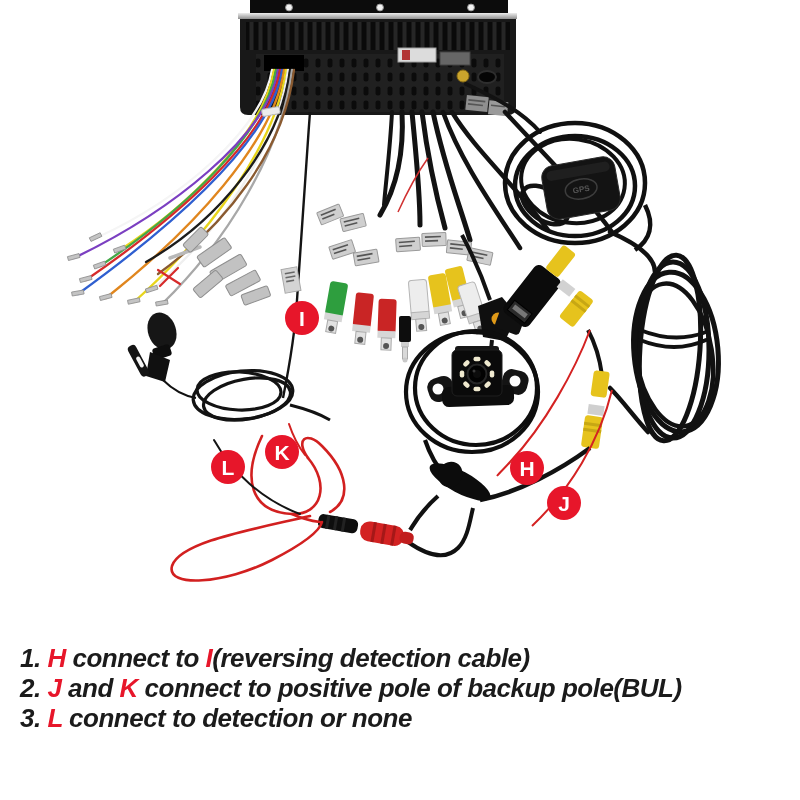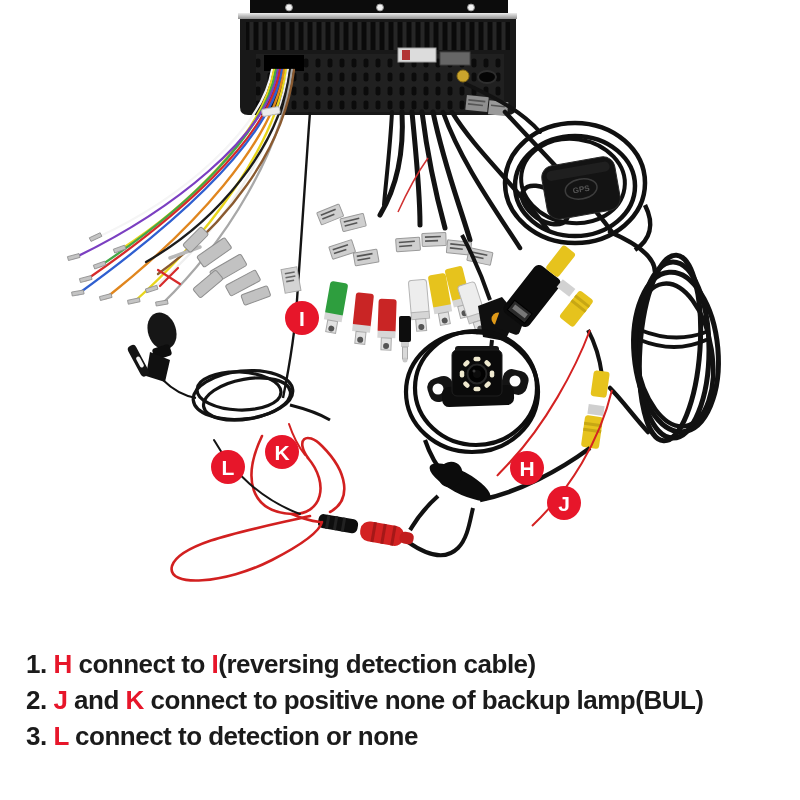--- a/index.html
+++ b/index.html
@@ -9,21 +9,21 @@
   .marker{position:absolute;width:34px;height:34px;border-radius:50%;background:#e7162a;
           color:#fff;font-weight:bold;font-size:21px;display:flex;align-items:center;
           justify-content:center;line-height:1;}
   .mk-i{left:285px;top:301px;}
   .mk-l{left:211px;top:450px;}
   .mk-k{left:265px;top:435px;}
   .mk-h{left:510px;top:451px;}
   .mk-j{left:547px;top:486px;}
   .instructions{position:absolute;left:20px;top:643px;width:772px;color:#1b1b1b;
                 font-size:26px;font-weight:bold;letter-spacing:-0.5px;line-height:30px;}
-  .instructions p{margin:6px;white-space:nowrap;}
+  .instructions p{margin:0;white-space:nowrap;font-style:italic;}
   .instructions .red{color:#e7162a;}
 </style>
 </head>
 <body>
 
 <div class="stage">
 
 <svg width="800" height="640" viewBox="0 0 800 640">
   <defs>
     <pattern id="fins" width="9" height="30" patternUnits="userSpaceOnUse">
@@ -370,17 +370,17 @@
 </svg>
 
 <div class="marker mk-i">I</div>
 <div class="marker mk-l">L</div>
 <div class="marker mk-k">K</div>
 <div class="marker mk-h">H</div>
 <div class="marker mk-j">J</div>
 
 <div class="instructions">
   <p><span class="num">1. </span><span class="red">H</span><span> connect to </span><span class="red">I</span><span>(reversing detection cable)</span></p>
-  <p><span class="num">2. </span><span class="red">J</span><span> and </span><span class="red">K</span><span> connect to positive none of backup lamp(BUL)</span></p>
+  <p><span class="num">2. </span><span class="red">J</span><span> and </span><span class="red">K</span><span> connect to positive pole of backup pole(BUL)</span></p>
   <p><span class="num">3. </span><span class="red">L</span><span> connect to detection or none</span></p>
 </div>
 
 </div>
 
 </body></html>

